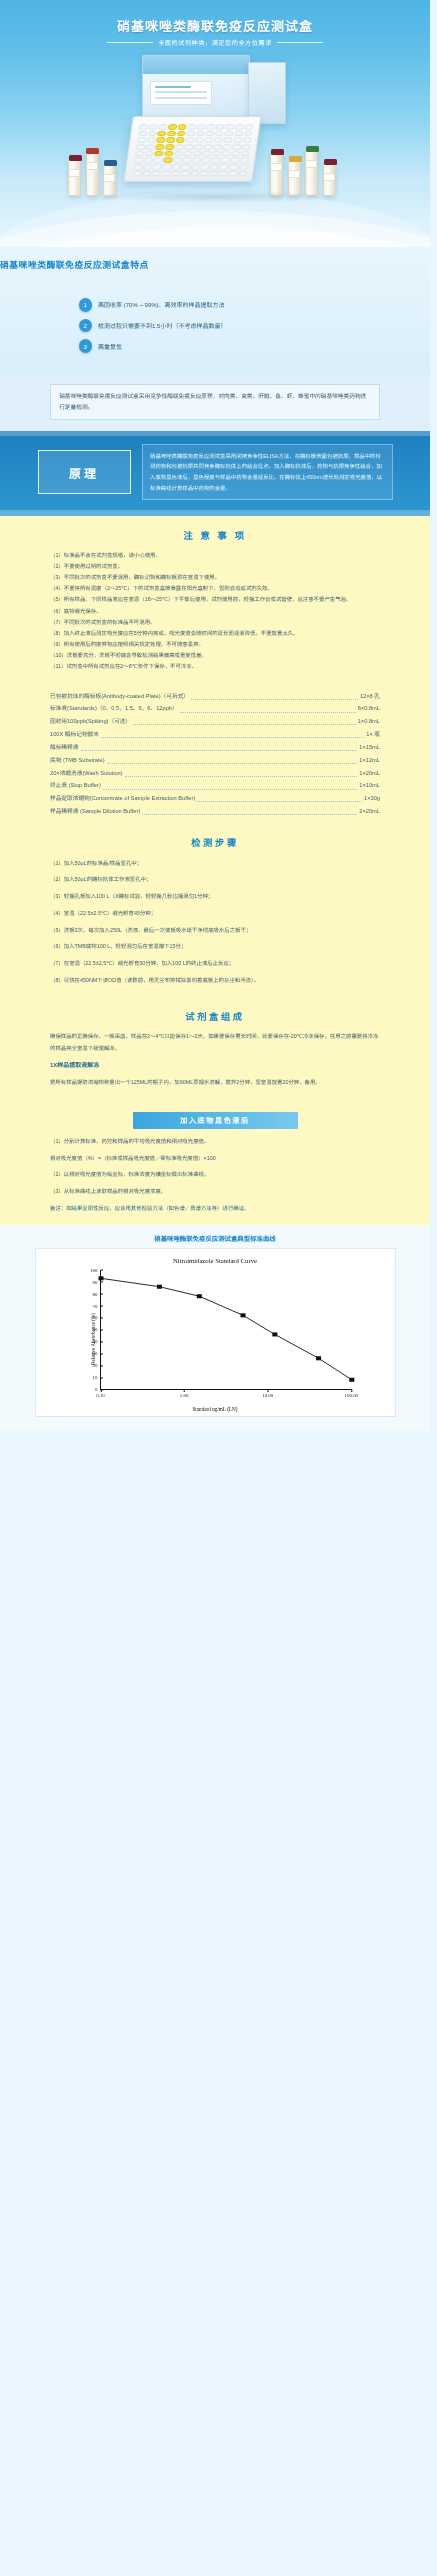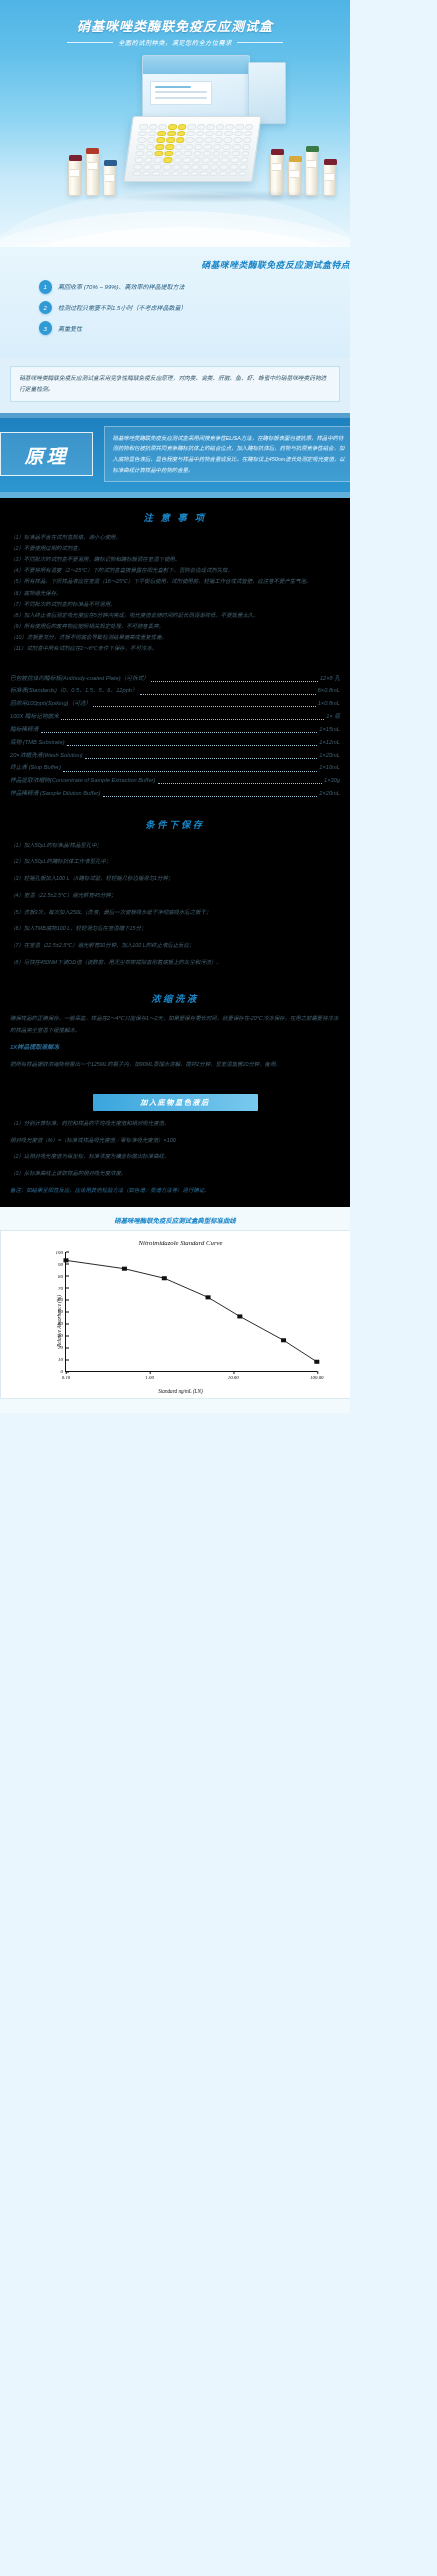--- a/index.html
+++ b/index.html
@@ -3,21 +3,21 @@
 <meta charset="utf-8">
 <style>
   * { box-sizing: border-box; }
   html, body { margin:0; padding:0; }
   body {
     width:438px;
     font-family:"Liberation Sans","DejaVu Sans",sans-serif;
     background:#eaf6fd;
     color:#333;
   }
-  .page { width:350px; position:relative; overflow:hidden;font-style:italic; }
+  .page { width:430px; position:relative; overflow:hidden; }
 
   
   .hero {
     position:relative;
     height:247px;
     background:
       radial-gradient(ellipse 361px 134px at 50% 120%, #ffffff 0%, rgba(255,255,255,0) 65%),
       linear-gradient(180deg,#4fb4e6 0%, #63c0ea 22%, #8ed4f2 48%, #c6e9f9 72%, #e8f6fd 100%);
     overflow:hidden;
   }
@@ -105,22 +105,22 @@
     position:absolute; left:31px; bottom:1px; width:242px; height:13.4px;
     background:radial-gradient(ellipse at center, rgba(70,120,160,0.25) 0%, rgba(70,120,160,0) 70%);
   }
 
   
   .features {
     background:linear-gradient(180deg,#e8f6fd 0%, #d9eefb 100%);
     padding:11.3px 0 15.5px;
   }
   .feat-title {
-    text-align:right; color:#1a86c8; font-size:8.8px; font-weight:bold; letter-spacing:0.5px;
-    margin-bottom:9px;
+    text-align:left; color:#1a86c8; font-size:8.8px; font-weight:bold; letter-spacing:0.5px;
+    margin-bottom:27px;
   }
   .feat-list { width:273px; margin:0 auto; }
   .feat-row { display:flex; align-items:center; margin-bottom:7.2px; }
   .feat-num {
     width:13.4px; height:13.4px; border-radius:50%;
     background:#2f9ad6; color:#fff; font-size:6.2px;
     display:flex; align-items:center; justify-content:center;
     margin-right:6.2px; flex:none;
     box-shadow:0 1px 2.1px rgba(30,120,180,0.3);
   }
@@ -150,31 +150,31 @@
     background:rgba(255,255,255,0.25);
   }
   .principle:before { top:0; }
   .principle:after { bottom:0; }
   .pr-inner { width:355px; margin:0 auto; display:flex; align-items:center; gap:11.3px; }
   .pr-badge {
     width:93px; height:44px; flex:none;
     background:rgba(255,255,255,0.12);
     border:1px solid rgba(255,255,255,0.85);
     display:flex; align-items:center; justify-content:center;
-    color:#fff; font-size:19px; font-weight:bold; letter-spacing:3.1px;
+    color:#fff; font-size:12px; font-weight:bold; letter-spacing:3.1px;
   }
   .pr-text {
     color:#eaf7ff; font-size:5.4px; line-height:2.0;
     background:rgba(255,255,255,0.10);
     border:0.5px solid rgba(255,255,255,0.35);
     padding:5.2px 7.2px;
   }
 
   
-  .sec { background:#000000; padding:12.4px 0 5.2px; }
+  .sec { background:#fef9c3; padding:12.4px 0 5.2px; }
   .sec-title {
     text-align:center; color:#1a86c8; font-size:9.3px; font-weight:bold;
     letter-spacing:2.6px; margin-bottom:8.2px;
   }
   .sec-body { width:330px; margin:0 auto; font-size:5.4px; line-height:2.05; color:#44606f; }
   .sec-body p { margin:0; }
 
   
   .comp-list { width:330px; margin:0 auto; }
   .comp-row {
@@ -498,35 +498,35 @@
       </div>
       <div class="comp-row">
         <span class="comp-name">样品稀释液 (Sample Dilution Buffer)</span>
         <span class="comp-dots"></span>
         <span class="comp-val">2×20mL</span>
       </div>
     </div>
   </div>
 
   <div class="sec">
-    <div class="sec-title">条件下保存</div>
+    <div class="sec-title">检测步骤</div>
     <div class="steps">
       <p>（1）加入50μL的标准品/样品至孔中；</p>
       <p>（2）加入50μL的酶标抗体工作液至孔中；</p>
       <p>（3）轻摇孔板加入100 L（X酶标试验，轻轻摇几秒边摇混匀1分钟；</p>
       <p>（4）室温（22.5±2.5℃）避光孵育45分钟；</p>
       <p>（5）洗板3次，每次加入250L（洗液，最后一次使板吸水纸干净彻底吸水后之板干；</p>
       <p>（6）加入TMB底物100 L，轻轻混匀后在室温暗下15分；</p>
       <p>（7）在室温（22.5±2.5℃）避光孵育30分钟，加入100 L的终止液后止反应；</p>
       <p>（8）尽快在450NM下读OD值（读数前，用无尘布擦拭除去附着底板上的灰尘和污渍）。</p>
     </div>
   </div>
 
   <div class="sec">
-    <div class="sec-title">浓缩洗液</div>
+    <div class="sec-title">试剂盒组成</div>
     <div class="prep">
       <p>确保样品的正确保存，一般采血，样品在2～4℃只能保存1～2天，如果要保存更长时间，就要保存在-20℃冷冻保存，在用之前需要将冷冻的样品完全室温下缓慢解冻。</p>
       <h4>1X样品提取液解冻</h4>
       <p>把所有样品提取浓缩物称量出一个125ML的瓶子内，加90ML蒸馏水溶解，搅拌2分钟，至室温放置20分钟，备用。</p>
     </div>
   </div>
 
   <div class="sec">
     <div class="res-banner">加入底物显色液后</div>
     <div class="prep">

